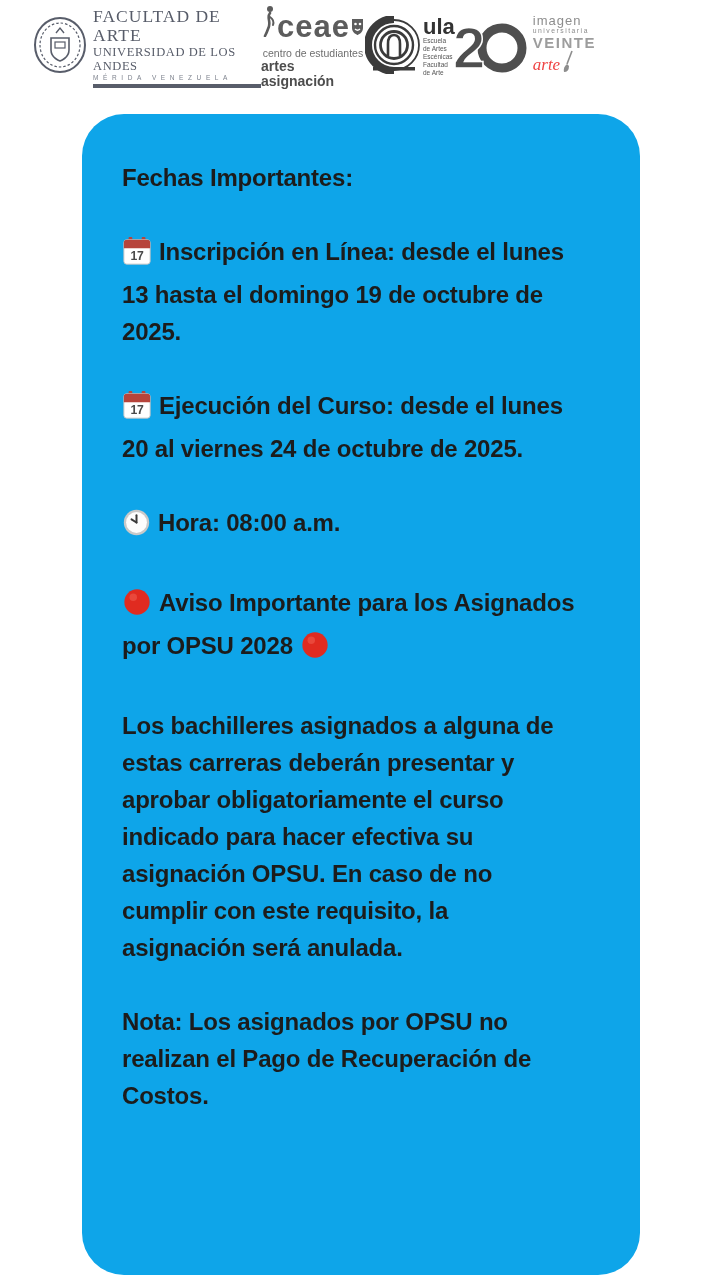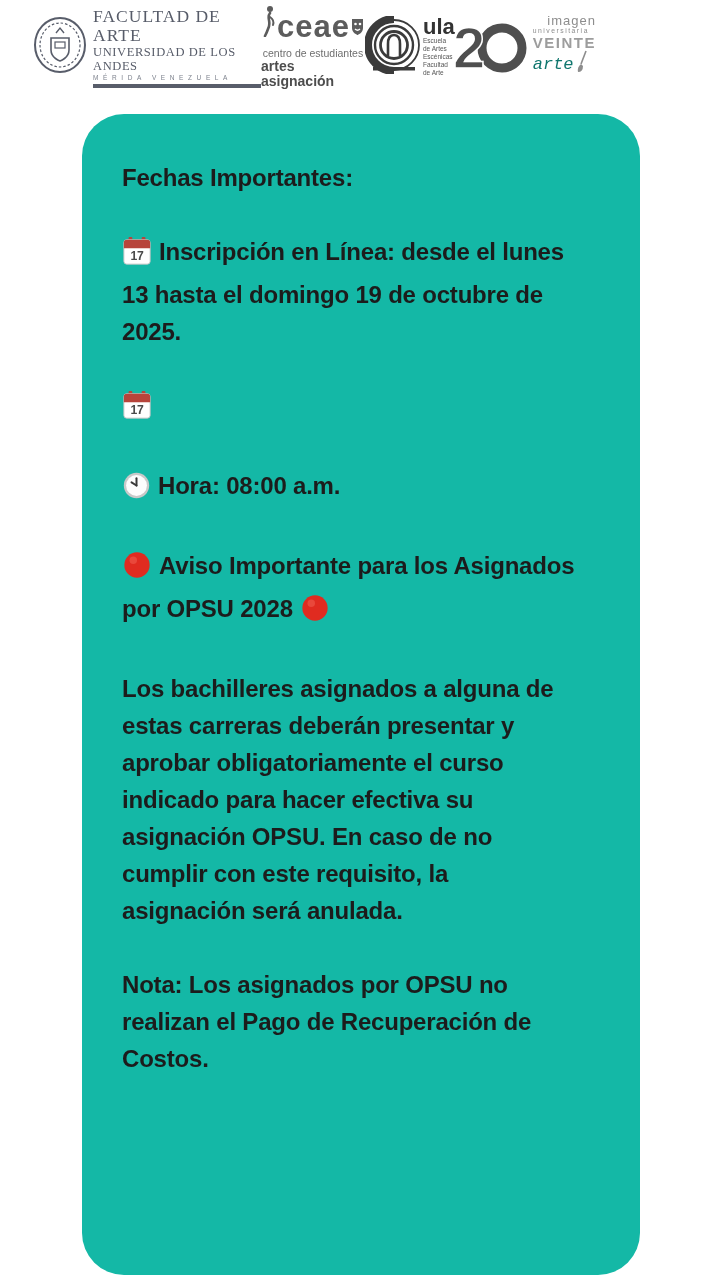--- a/index.html
+++ b/index.html
@@ -25,24 +25,24 @@
   .ceae-top{display:flex;align-items:flex-end;}
   .ceae-name{font-size:31px;font-weight:bold;letter-spacing:1px;line-height:28px;color:#5c5c5c;}
   .ceae-l1{font-size:10.5px;color:#6e6e6e;margin-top:6px;}
   .ceae-l2{font-size:14px;font-weight:bold;color:#4d4d4d;line-height:15px;}
   
   .ula-text{margin-left:0;}
   .ula-name{font-size:22px;font-weight:bold;color:#333;line-height:20px;}
   .ula-small{font-size:6.5px;color:#555;line-height:8px;}
   
   .v20-text{margin-left:6px;color:#8d8d8d;}
-  .v20-l1{font-size:13px;line-height:12px;letter-spacing:1px;text-align:right;}
+  .v20-l1{font-size:13px;line-height:12px;letter-spacing:1px;}
   .v20-l2{font-size:6.8px;letter-spacing:1.5px;line-height:8px;}
   .v20-l3{font-size:15px;font-weight:bold;color:#9d9d9d;letter-spacing:1.5px;line-height:15px;}
-  .v20-l4{font-family:Liberation Mono, monospace;font-style:italic;font-size:17px;color:#0f766e;line-height:14px;}
+  .v20-l4{font-family:Liberation Serif, serif;font-style:italic;font-size:17px;color:#ef4444;line-height:14px;}
   .v20-row{display:flex;align-items:center;}
   
   .card{
     position:absolute;left:82px;top:114px;width:558px;height:1161px;
     border-radius:42px;background:#b5d43e;box-sizing:border-box;
     padding:45px 25px 0 40px;overflow:hidden;
   }
   .card-title, .para{
     color:#1c1c1c;font-weight:bold;font-size:24px;line-height:37px;
     letter-spacing:-0.2px;margin:0 0 37px 0;width:500px;
@@ -133,21 +133,21 @@
           <svg width="16" height="26" viewBox="0 0 16 26">
             <path d="M12,1 L7,14" stroke="#8d8d8d" stroke-width="1.6" fill="none"></path>
             <path d="M7,14 q-4,3 -3,8 q5,0 5,-6 z" fill="#8d8d8d"></path>
           </svg>
         </span>
       </div>
     </span>
   </div>
 </div>
 
-<div class="card" style="background: #14b8a6; color: rgb(28, 28, 28);">
+<div class="card" style="background: #0ea5e9; color: rgb(28, 28, 28);">
 
   <p class="card-title">Fechas Importantes:</p>
 
   <p class="para">
     <span class="ico">
       <svg width="30" height="30" viewBox="0 0 32 32">
         <rect x="7" y="1" width="4" height="6" rx="1" fill="#b7443b"></rect>
         <rect x="21" y="1" width="4" height="6" rx="1" fill="#b7443b"></rect>
         <rect x="2" y="4" width="28" height="26" rx="3" fill="#ffffff" stroke="#c4c4c4" stroke-width="1"></rect>
         <path d="M2,7 a3,3 0 0 1 3,-3 h22 a3,3 0 0 1 3,3 v6 H2 z" fill="#b7443b"></path>
@@ -160,21 +160,22 @@
 
   <p class="para">
     <span class="ico">
       <svg width="30" height="30" viewBox="0 0 32 32">
         <rect x="7" y="1" width="4" height="6" rx="1" fill="#b7443b"></rect>
         <rect x="21" y="1" width="4" height="6" rx="1" fill="#b7443b"></rect>
         <rect x="2" y="4" width="28" height="26" rx="3" fill="#ffffff" stroke="#c4c4c4" stroke-width="1"></rect>
         <path d="M2,7 a3,3 0 0 1 3,-3 h22 a3,3 0 0 1 3,3 v6 H2 z" fill="#b7443b"></path>
         <text x="16" y="26" text-anchor="middle" font-family="Liberation Sans, sans-serif" font-weight="bold" font-size="13" fill="#4a4a4a">17</text>
       </svg>
-    </span>
+    </span><span class="ptext">Ejecución del Curso: desde el lunes
+20 al viernes 24 de octubre de 2025.</span>
   </p>
 
 
   <p class="para">
     <span class="ico">
       <svg width="29" height="29" viewBox="0 0 32 32">
         <circle cx="16" cy="16" r="14" fill="#c9c9c9"></circle>
         <circle cx="16" cy="16" r="11.5" fill="#fdfdfd"></circle>
         <path d="M16,16 L16,8" stroke="#3a3a3a" stroke-width="2.2" stroke-linecap="round"></path>
         <path d="M16,16 L10.5,12.5" stroke="#3a3a3a" stroke-width="2.2" stroke-linecap="round"></path>

